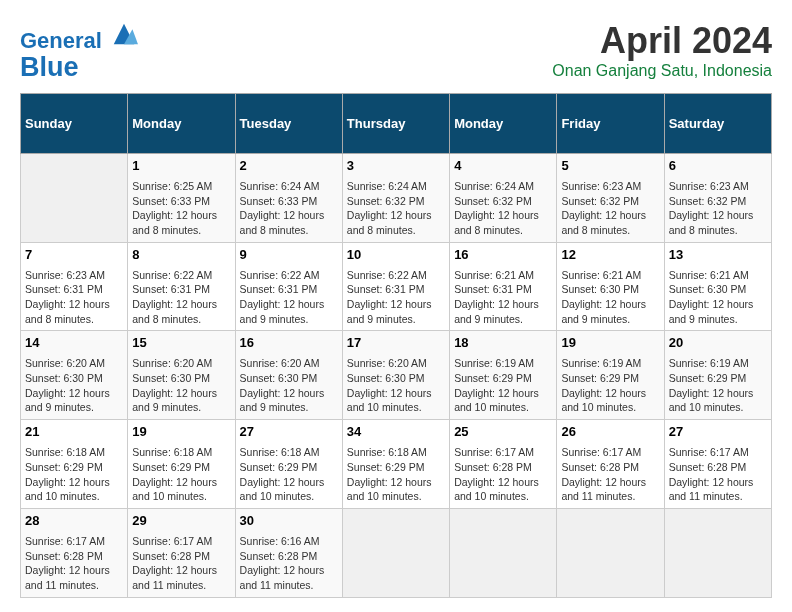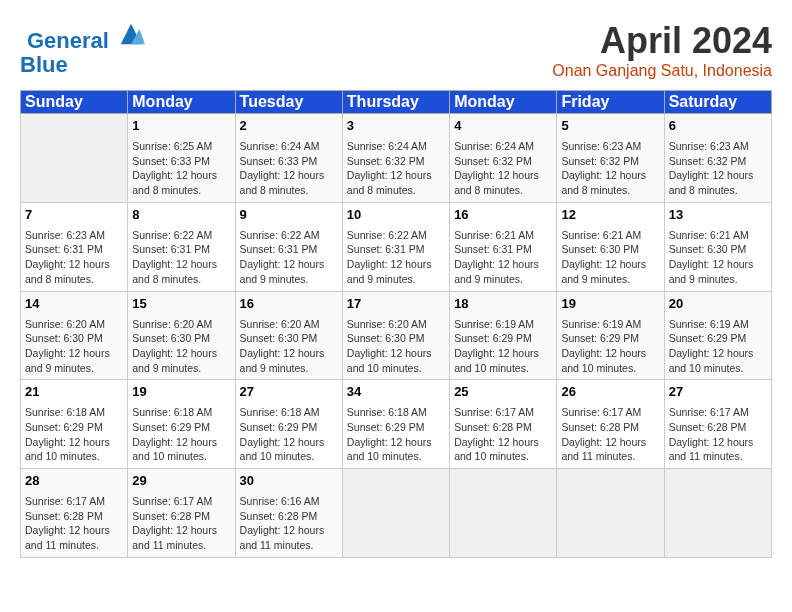--- a/index.html
+++ b/index.html
@@ -38,32 +38,32 @@
       text-align: right;
       margin-left: 44px;
     }
     .month-title {
       font-size: 36px;
       font-weight: bold;
       color: #333;
     }
     .subtitle {
       font-size: 16px;
-      color: #c2410c;
+      color: #15803d;
     }
     table {
       width: 100%;
       border-collapse: collapse;
       font-size: 11px;
     }
     thead tr th {
-      background-color: #1d4ed8;
+      background-color: #0c4a6e;
       color: #fff;
-      padding: 2px 4px;
-      font-size: 16px;
+      padding: 22px 4px;
+      font-size: 13px;
       font-weight: bold;
       border: 1px solid #aaa;
       text-align: left;
     }
     tbody tr td {
       border: 1px solid #ccc;
       vertical-align: top;
       padding: 4px;
       width: 14.28%;
       min-height: 90px;
@@ -89,31 +89,31 @@
     td.empty {
       background-color: #f0f0f0 !important;
     }
   </style>
 </head>
 <body>
 
 <div class="header">
   <div class="logo">
     <div>
-      <div style="display:flex;align-items:center;margin-left:7px;">
+      <div style="display:flex;align-items:center;">
         <div class="logo-text">
           <span>General</span>
           <svg class="logo-icon" viewBox="0 0 30 30">
             <polygon points="4,26 15,4 26,26" fill="#1a6fb5"></polygon>
             <polygon points="15,26 24,10 30,26" fill="#5aabde"></polygon>
           </svg>
         </div>
         <div></div>
       </div>
-      <div class="logo-text" style="color:#1a6fb5;font-size:22px;font-weight:bold;">Blue</div>
+      <div class="logo-text" style="color:#1a6fb5;font-size:27px;font-weight:bold;">Blue</div>
     </div>
   </div>
   <div class="title-block">
     <div class="month-title">April 2024</div>
     <div class="subtitle">Onan Ganjang Satu, Indonesia</div>
   </div>
 </div>
 
 <table>
   <thead>

